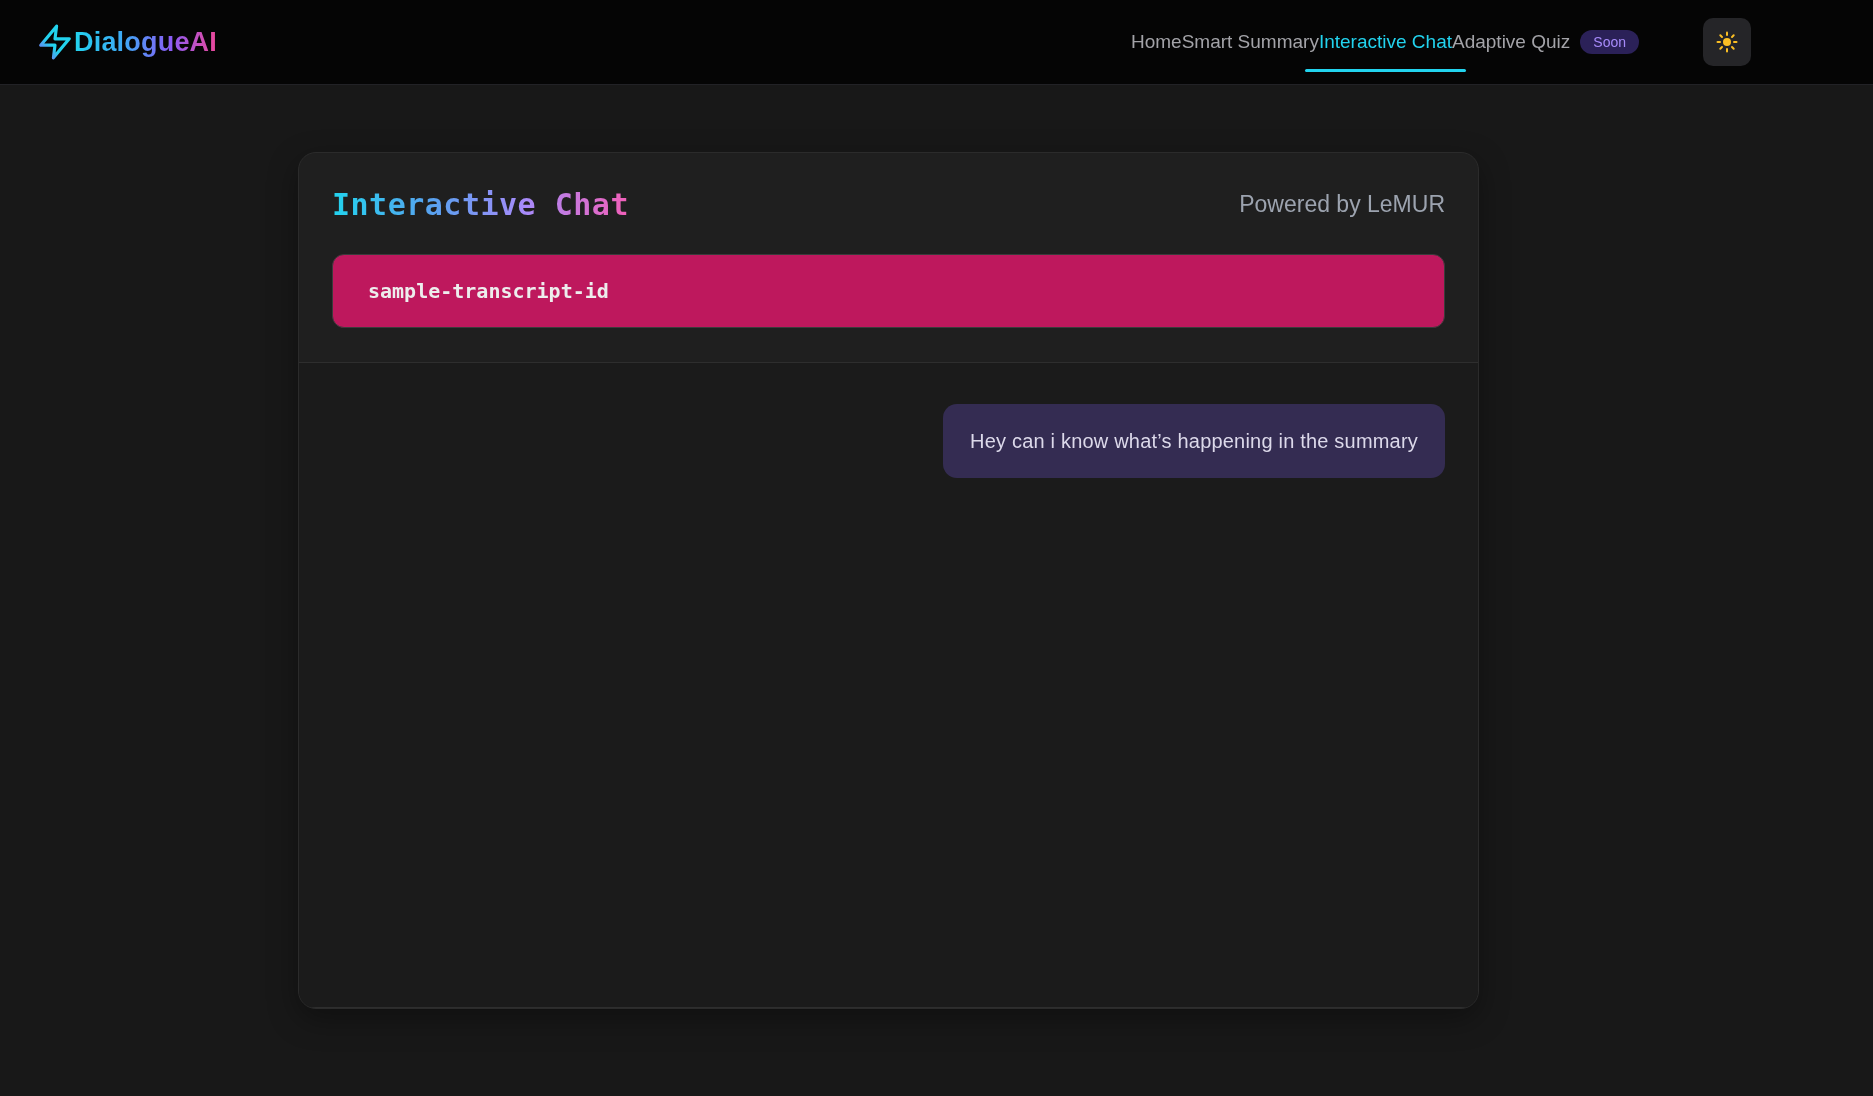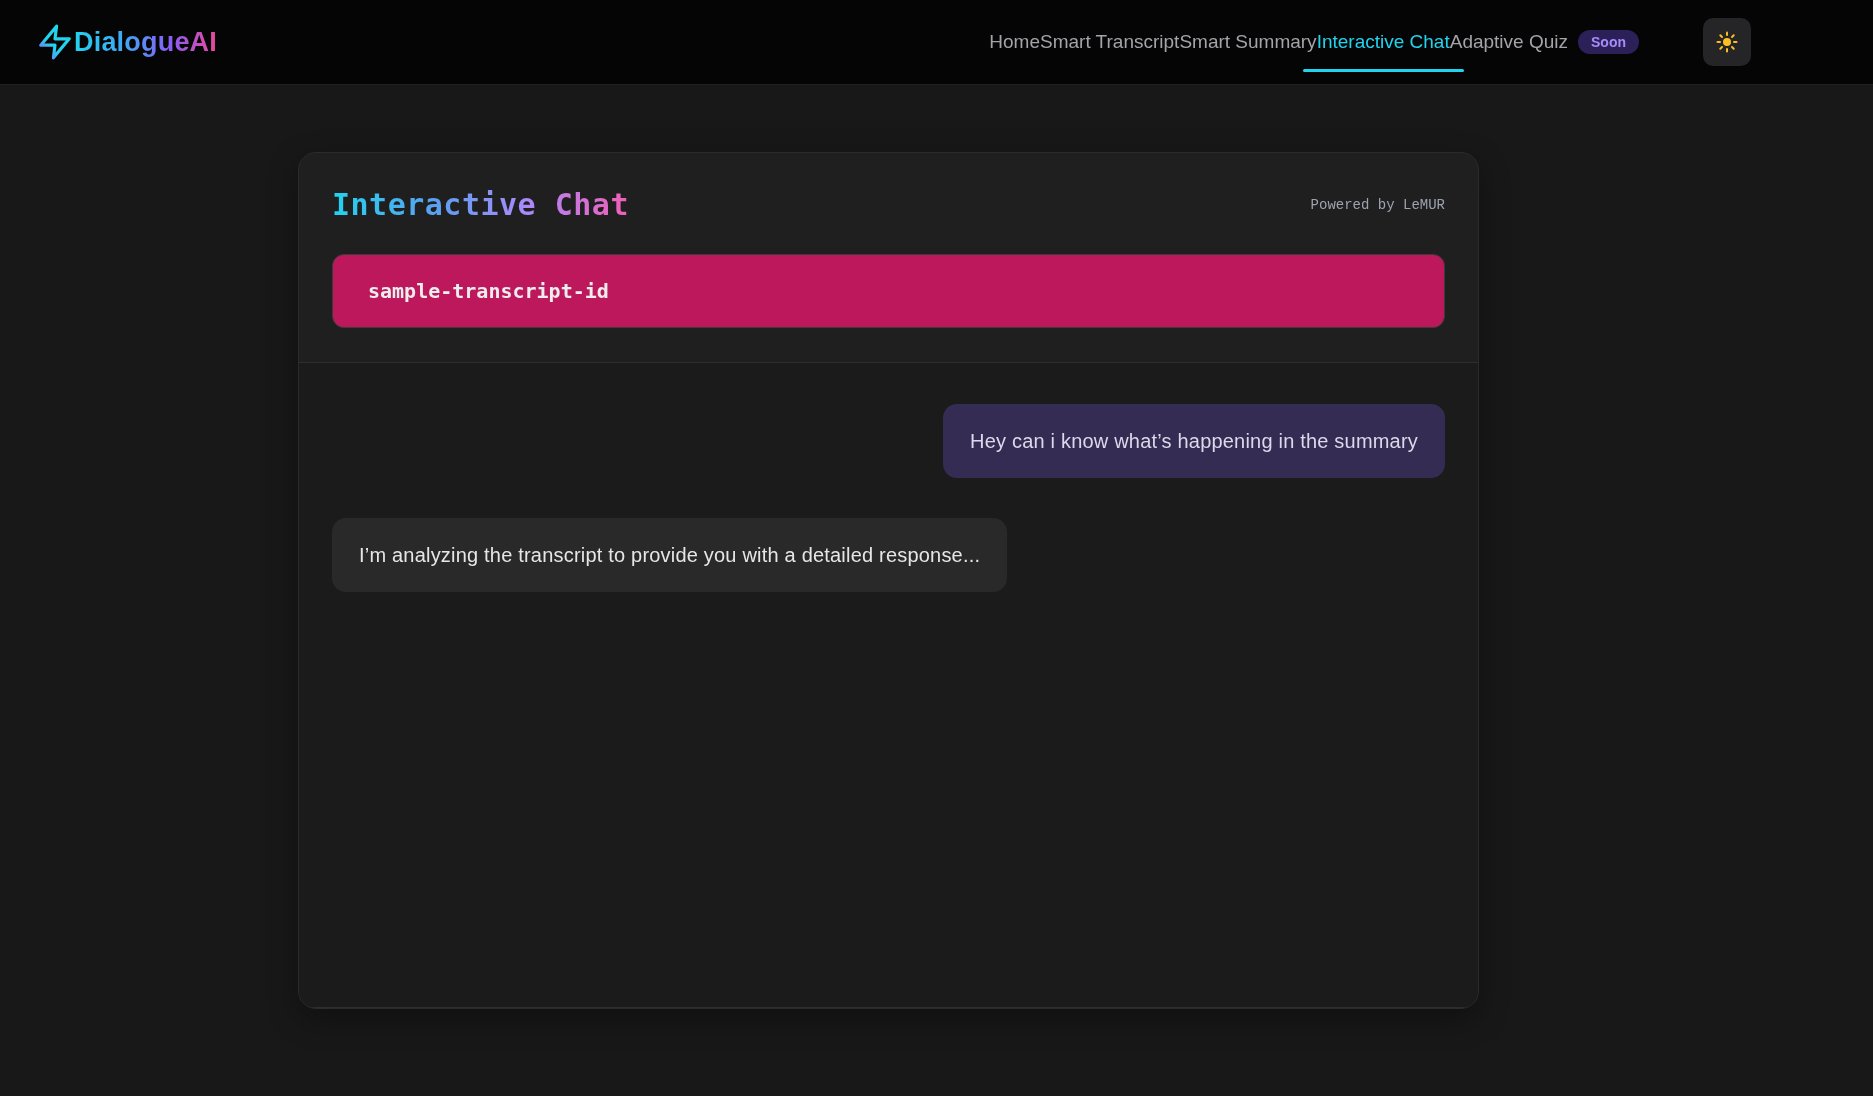--- a/index.html
+++ b/index.html
@@ -60,21 +60,21 @@
     right: -14px;
     bottom: 12px;
     height: 3px;
     border-radius: 2px;
     background: #22d3ee;
   }
   .badge {
     background: #2b2158;
     color: #a78bfa;
     font-size: 14px;
-    font-weight: 700;
+    font-weight: 400;
     padding: 5px 13px;
     border-radius: 999px;
     line-height: 1;
   }
   .theme-toggle {
     margin-left: 64px;
     width: 48px;
     height: 48px;
     border: none;
     border-radius: 10px;
@@ -108,22 +108,22 @@
     font-family: "DejaVu Sans Mono", monospace;
     font-size: 30px;
     font-weight: bold;
     letter-spacing: 0.5px;
     background: linear-gradient(90deg, #22d3ee 0%, #5ba0f0 35%, #a78bfa 65%, #f25fb8 100%);
     -webkit-background-clip: text;
     background-clip: text;
     color: transparent;
   }
   .powered-by {
-    font-family: Liberation Mono, monospace;
-    font-size: 14px;
+    font-family: Liberation Sans, sans-serif;
+    font-size: 23px;
     color: #9ca3af;
   }
   .transcript-input {
     margin-top: 32px;
     width: 100%;
     height: 74px;
     background: #be185d;
     border: 1px solid #3b3b3b;
     border-radius: 12px;
     padding: 0 35px;
@@ -224,23 +224,20 @@
       </svg>
     </span>
     <span class="brand-name">DialogueAI</span>
   </div>
 
   <nav>
     <div class="nav-item">
       <span>Home</span>
     </div>
     <div class="nav-item">
-      <span>Smart Transcript</span>
-    </div>
-    <div class="nav-item">
       <span>Smart Summary</span>
     </div>
     <div class="nav-item active">
       <span>Interactive Chat</span>
     </div>
     <div class="nav-item">
       <span>Adaptive Quiz</span>
       <span class="badge">Soon</span>
     </div>
   </nav>
@@ -268,18 +265,17 @@
     <div class="card-head">
       <div class="card-head-row">
         <h1 class="card-title">Interactive Chat</h1>
         <span class="powered-by">Powered by LeMUR</span>
       </div>
       <input class="transcript-input" type="text" value="sample-transcript-id" style="">
     </div>
 
     <div class="messages">
       <div class="bubble user">Hey can i know what’s happening in the summary</div>
-      <div class="bubble assistant">I’m analyzing the transcript to provide you with a detailed response...</div>
     </div>
 
 
   </section>
 </main>
 
 </body></html>

